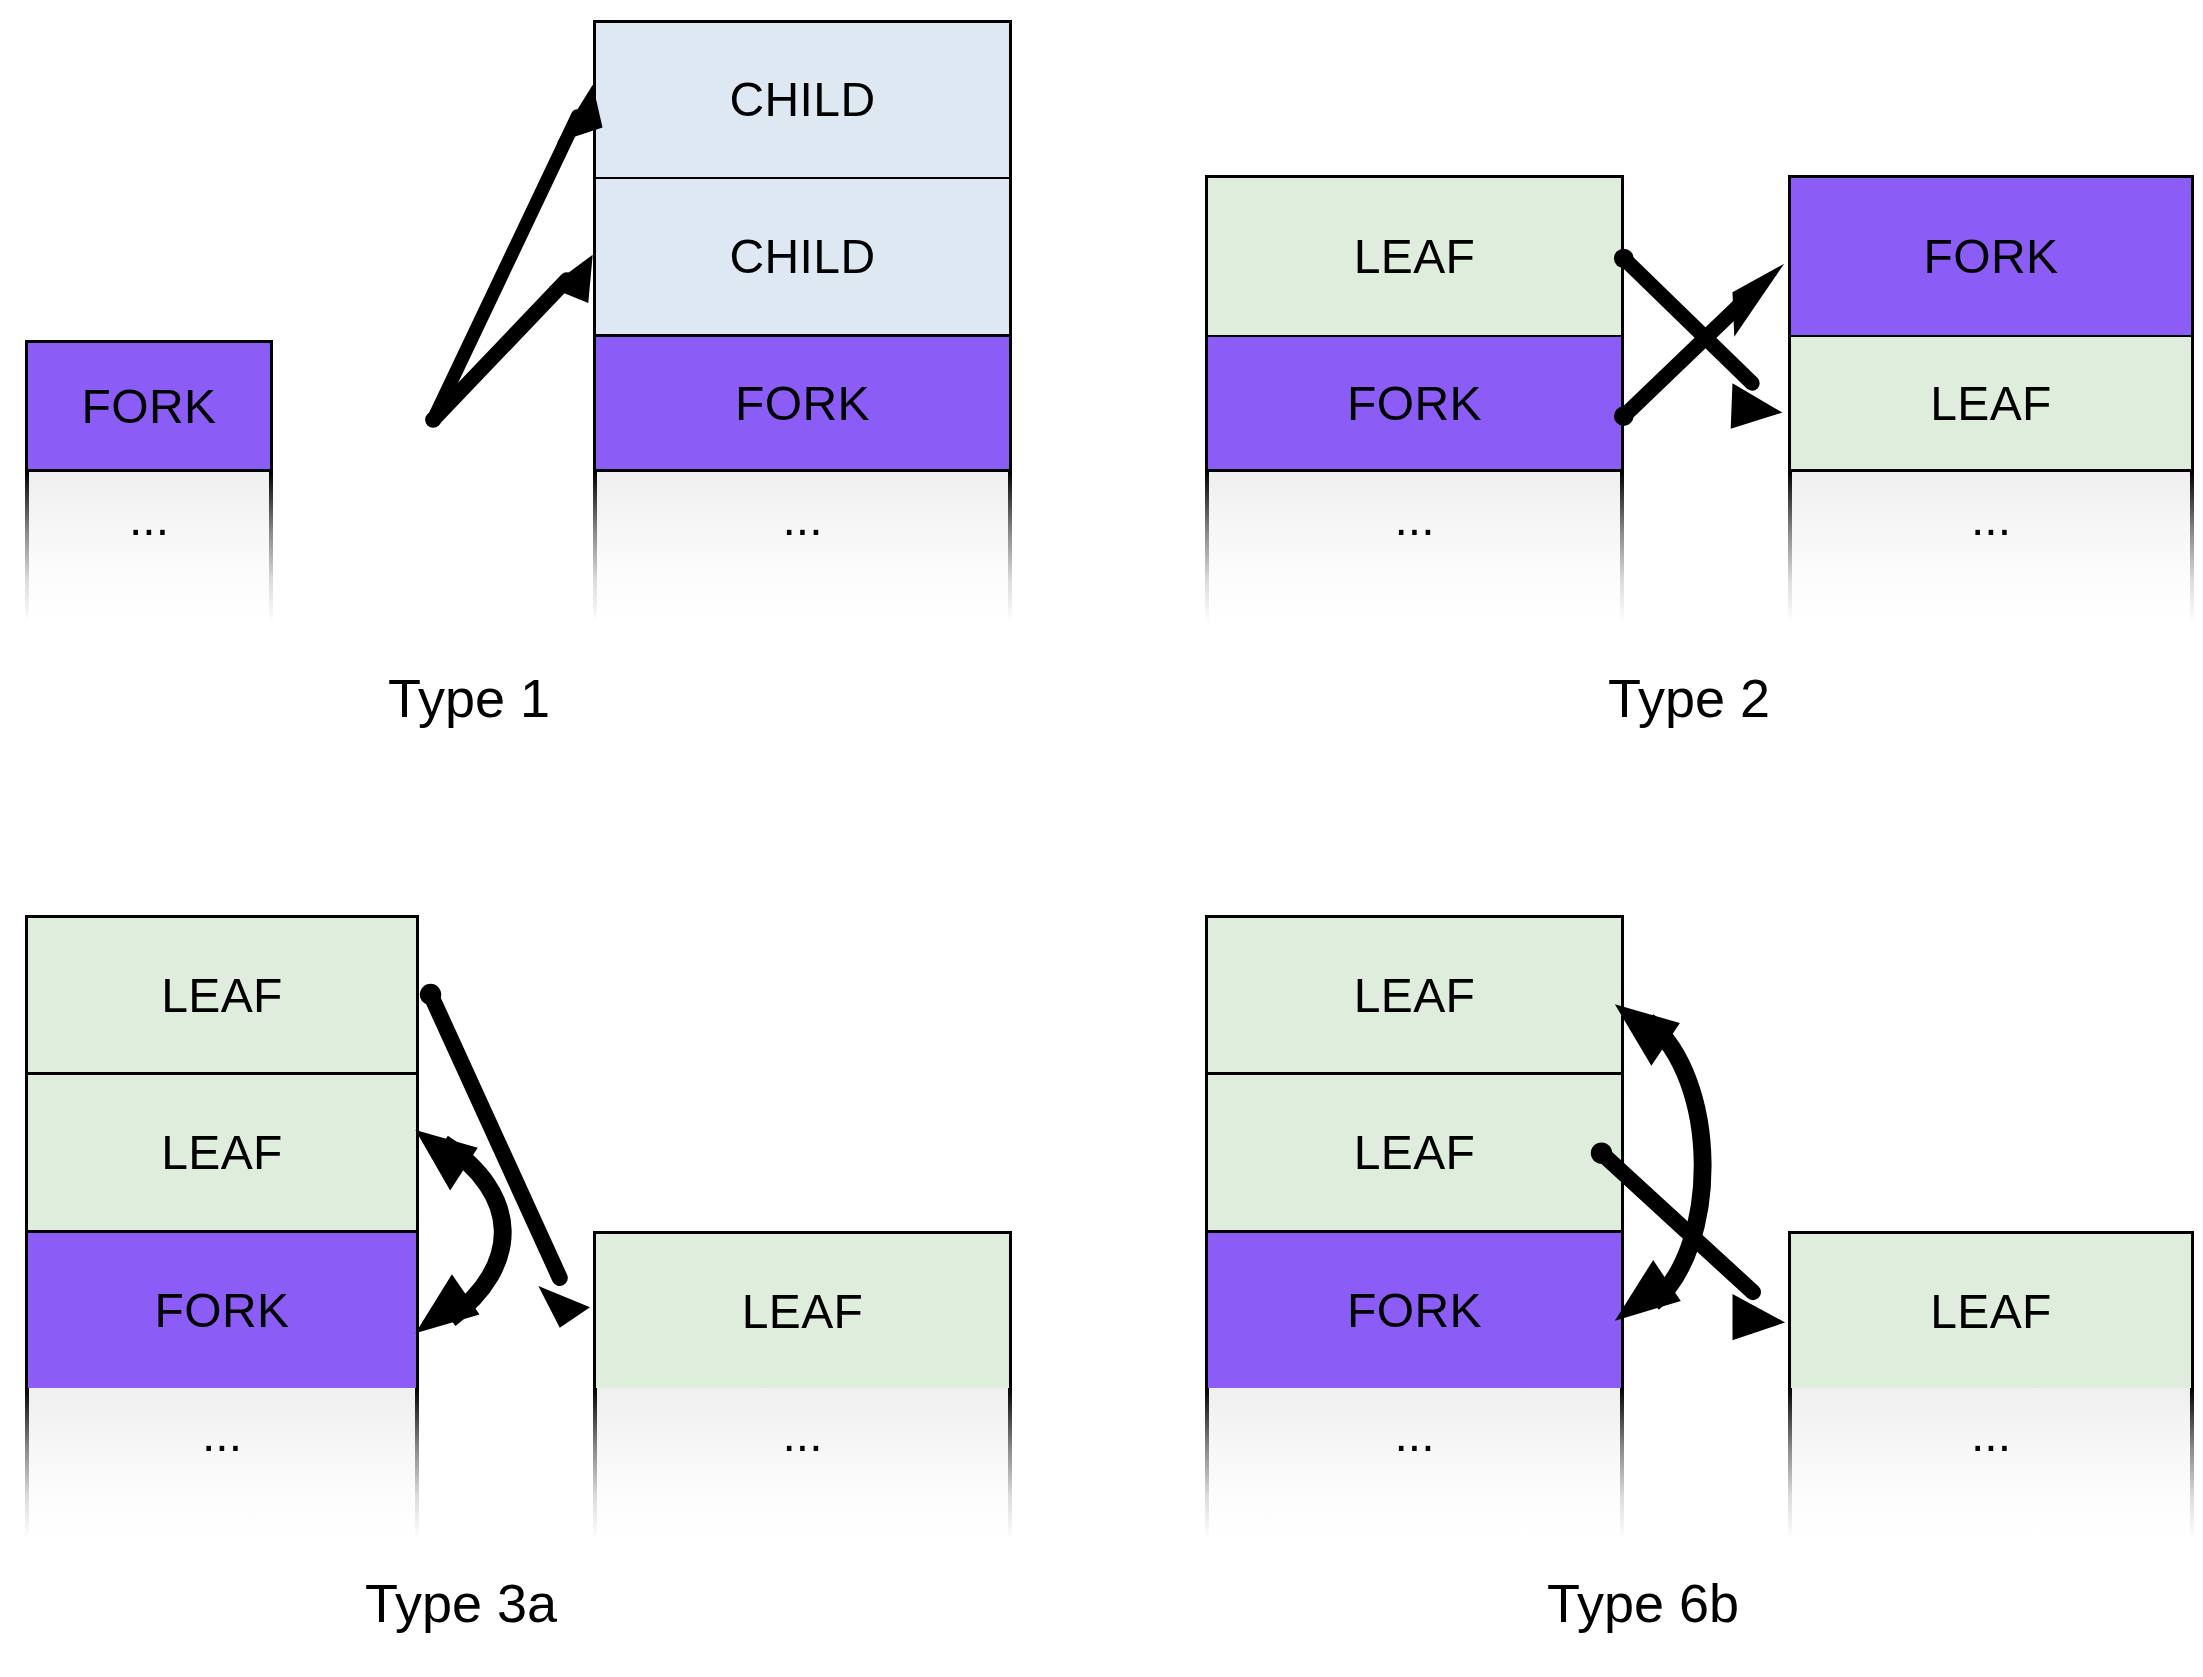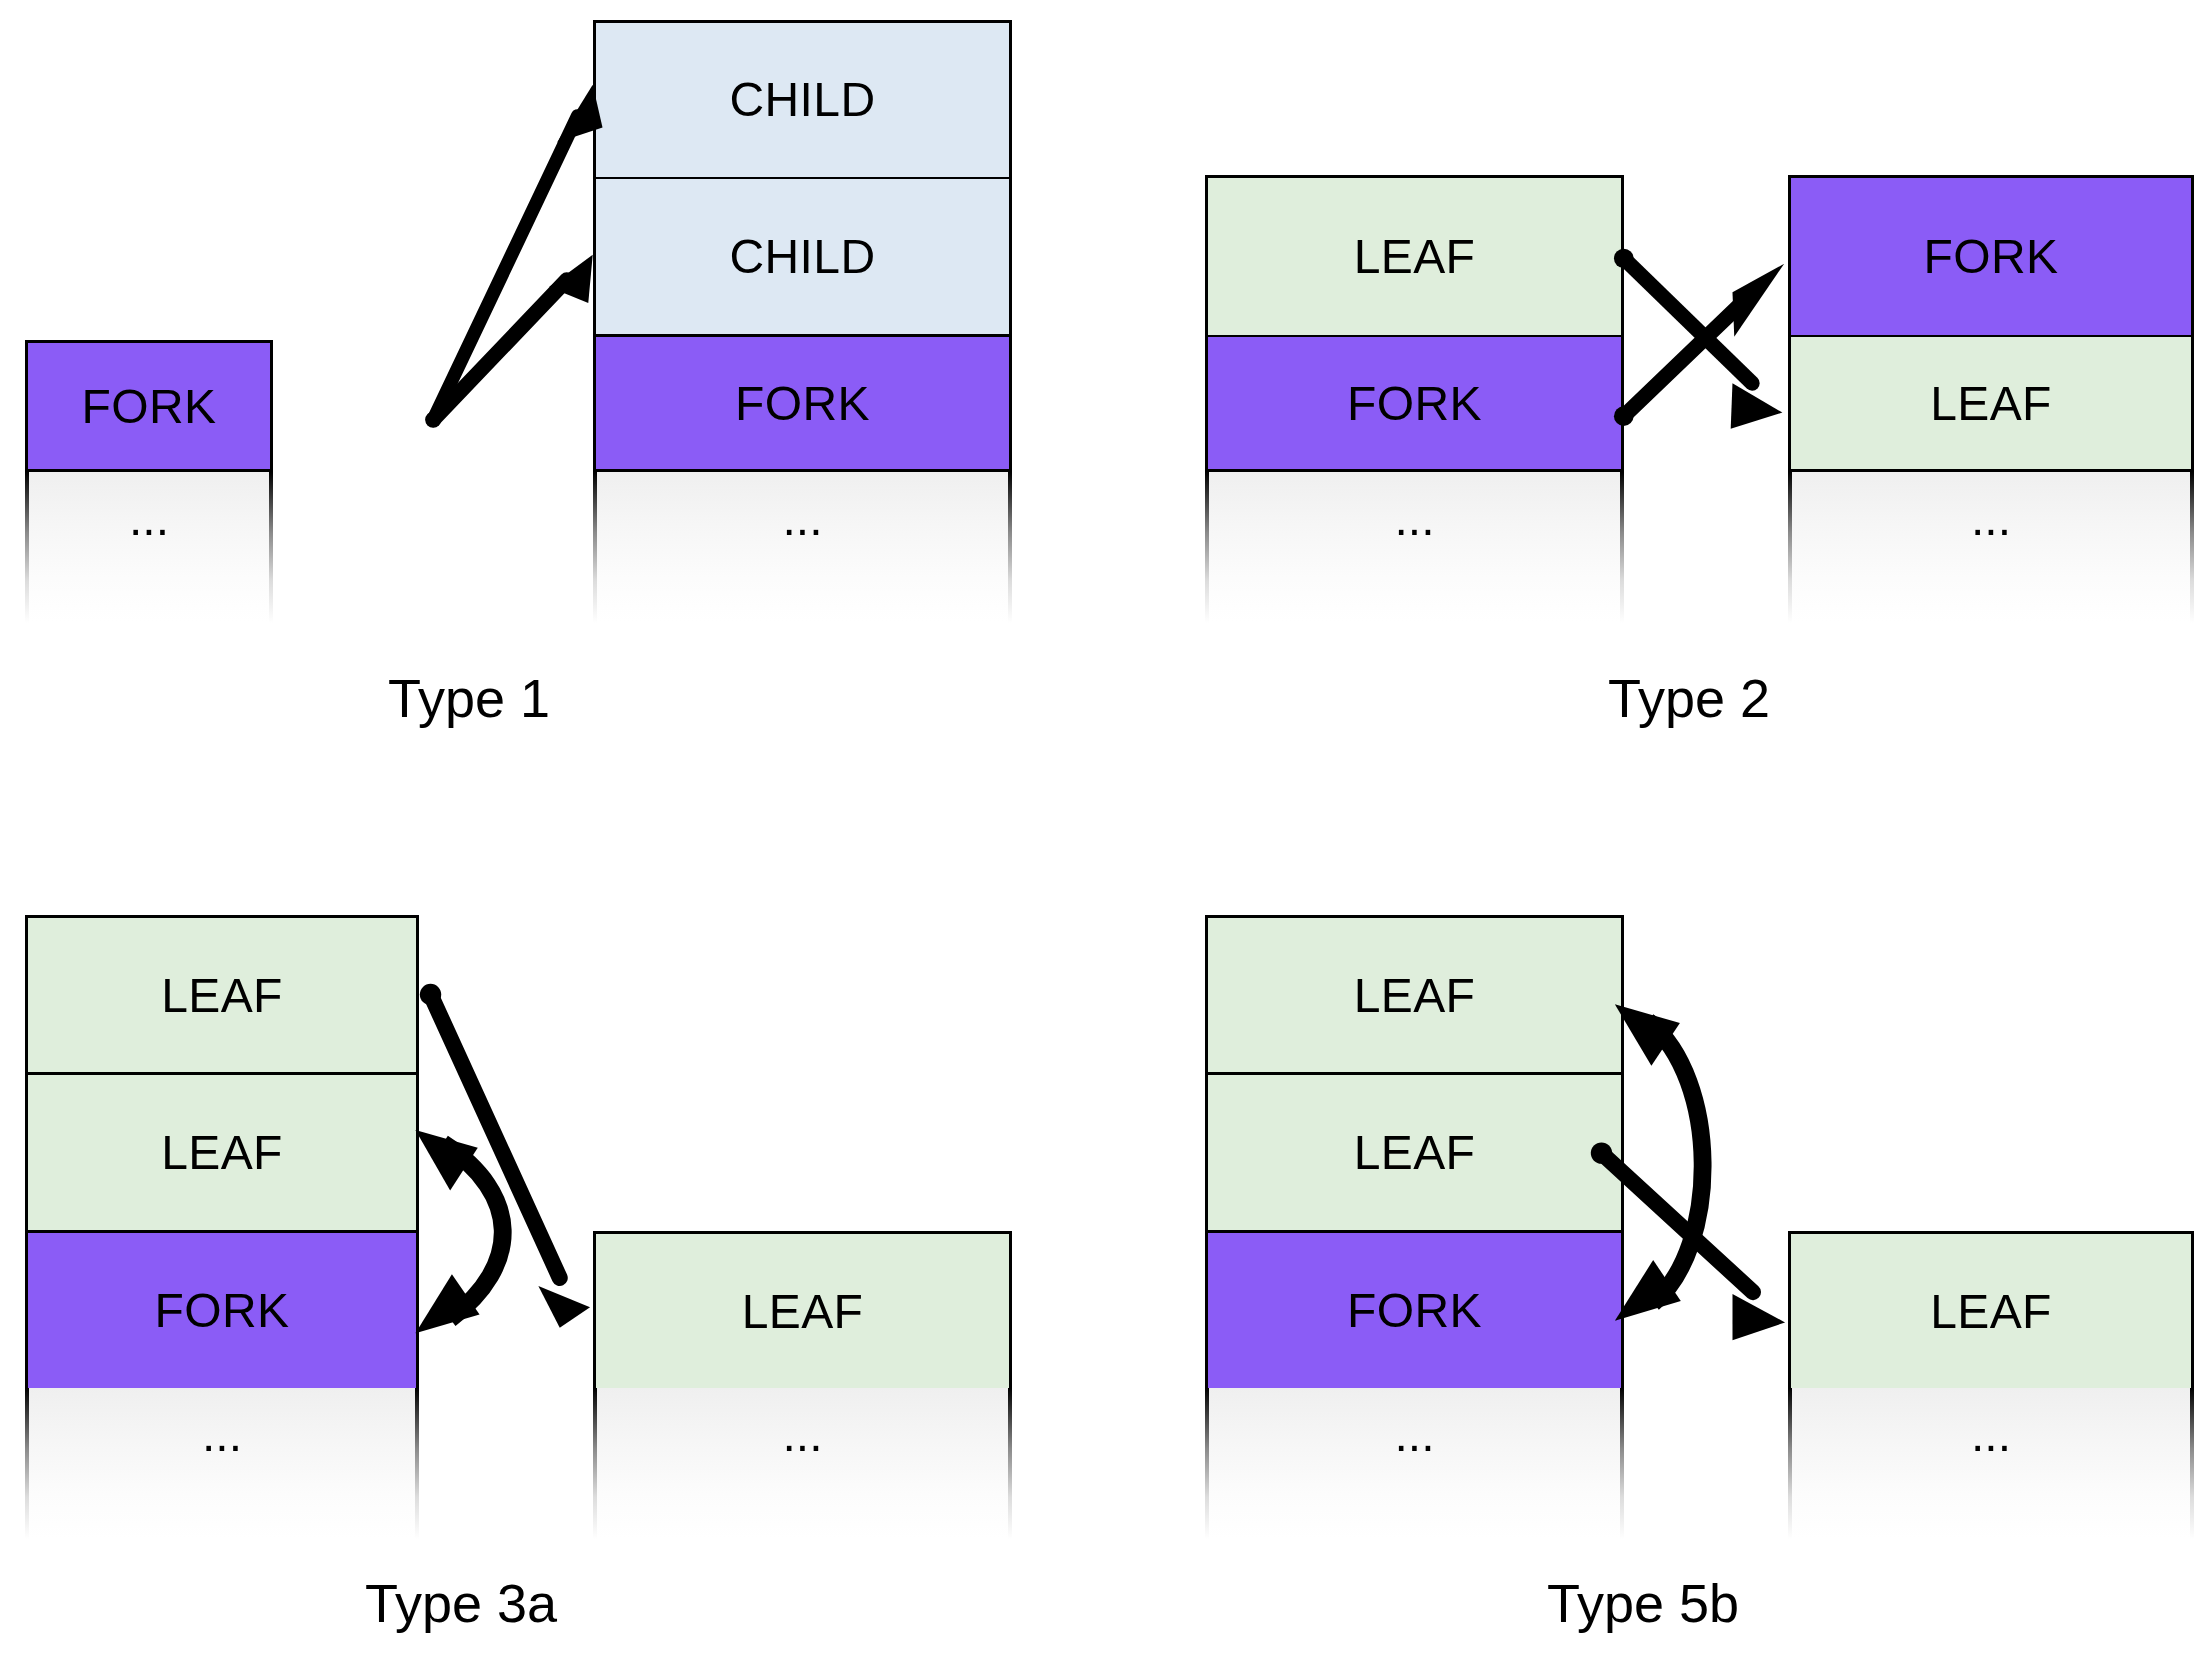--- a/index.html
+++ b/index.html
@@ -219,15 +219,15 @@
       <polygon points="1812 1482, 1886 1460, 1855 1414" fill="#000"></polygon>
     </g>
 
     <g>
       <path d="M 1797 1294 L 1967 1450" stroke="#000" stroke-width="18" fill="none" stroke-linecap="round"></path>
       <polygon points="2003 1484, 1944 1452, 1944 1504" fill="#000"></polygon>
       <circle cx="1797" cy="1294" r="12" fill="#000"></circle>
     </g>
   </svg>
 
-  <div class="caption" style="left:1547px;top:1572px;">Type 5b</div>
+  <div class="caption" style="left:1547px;top:1572px;">Type 6b</div>
 </div>
 
 
 </body></html>

